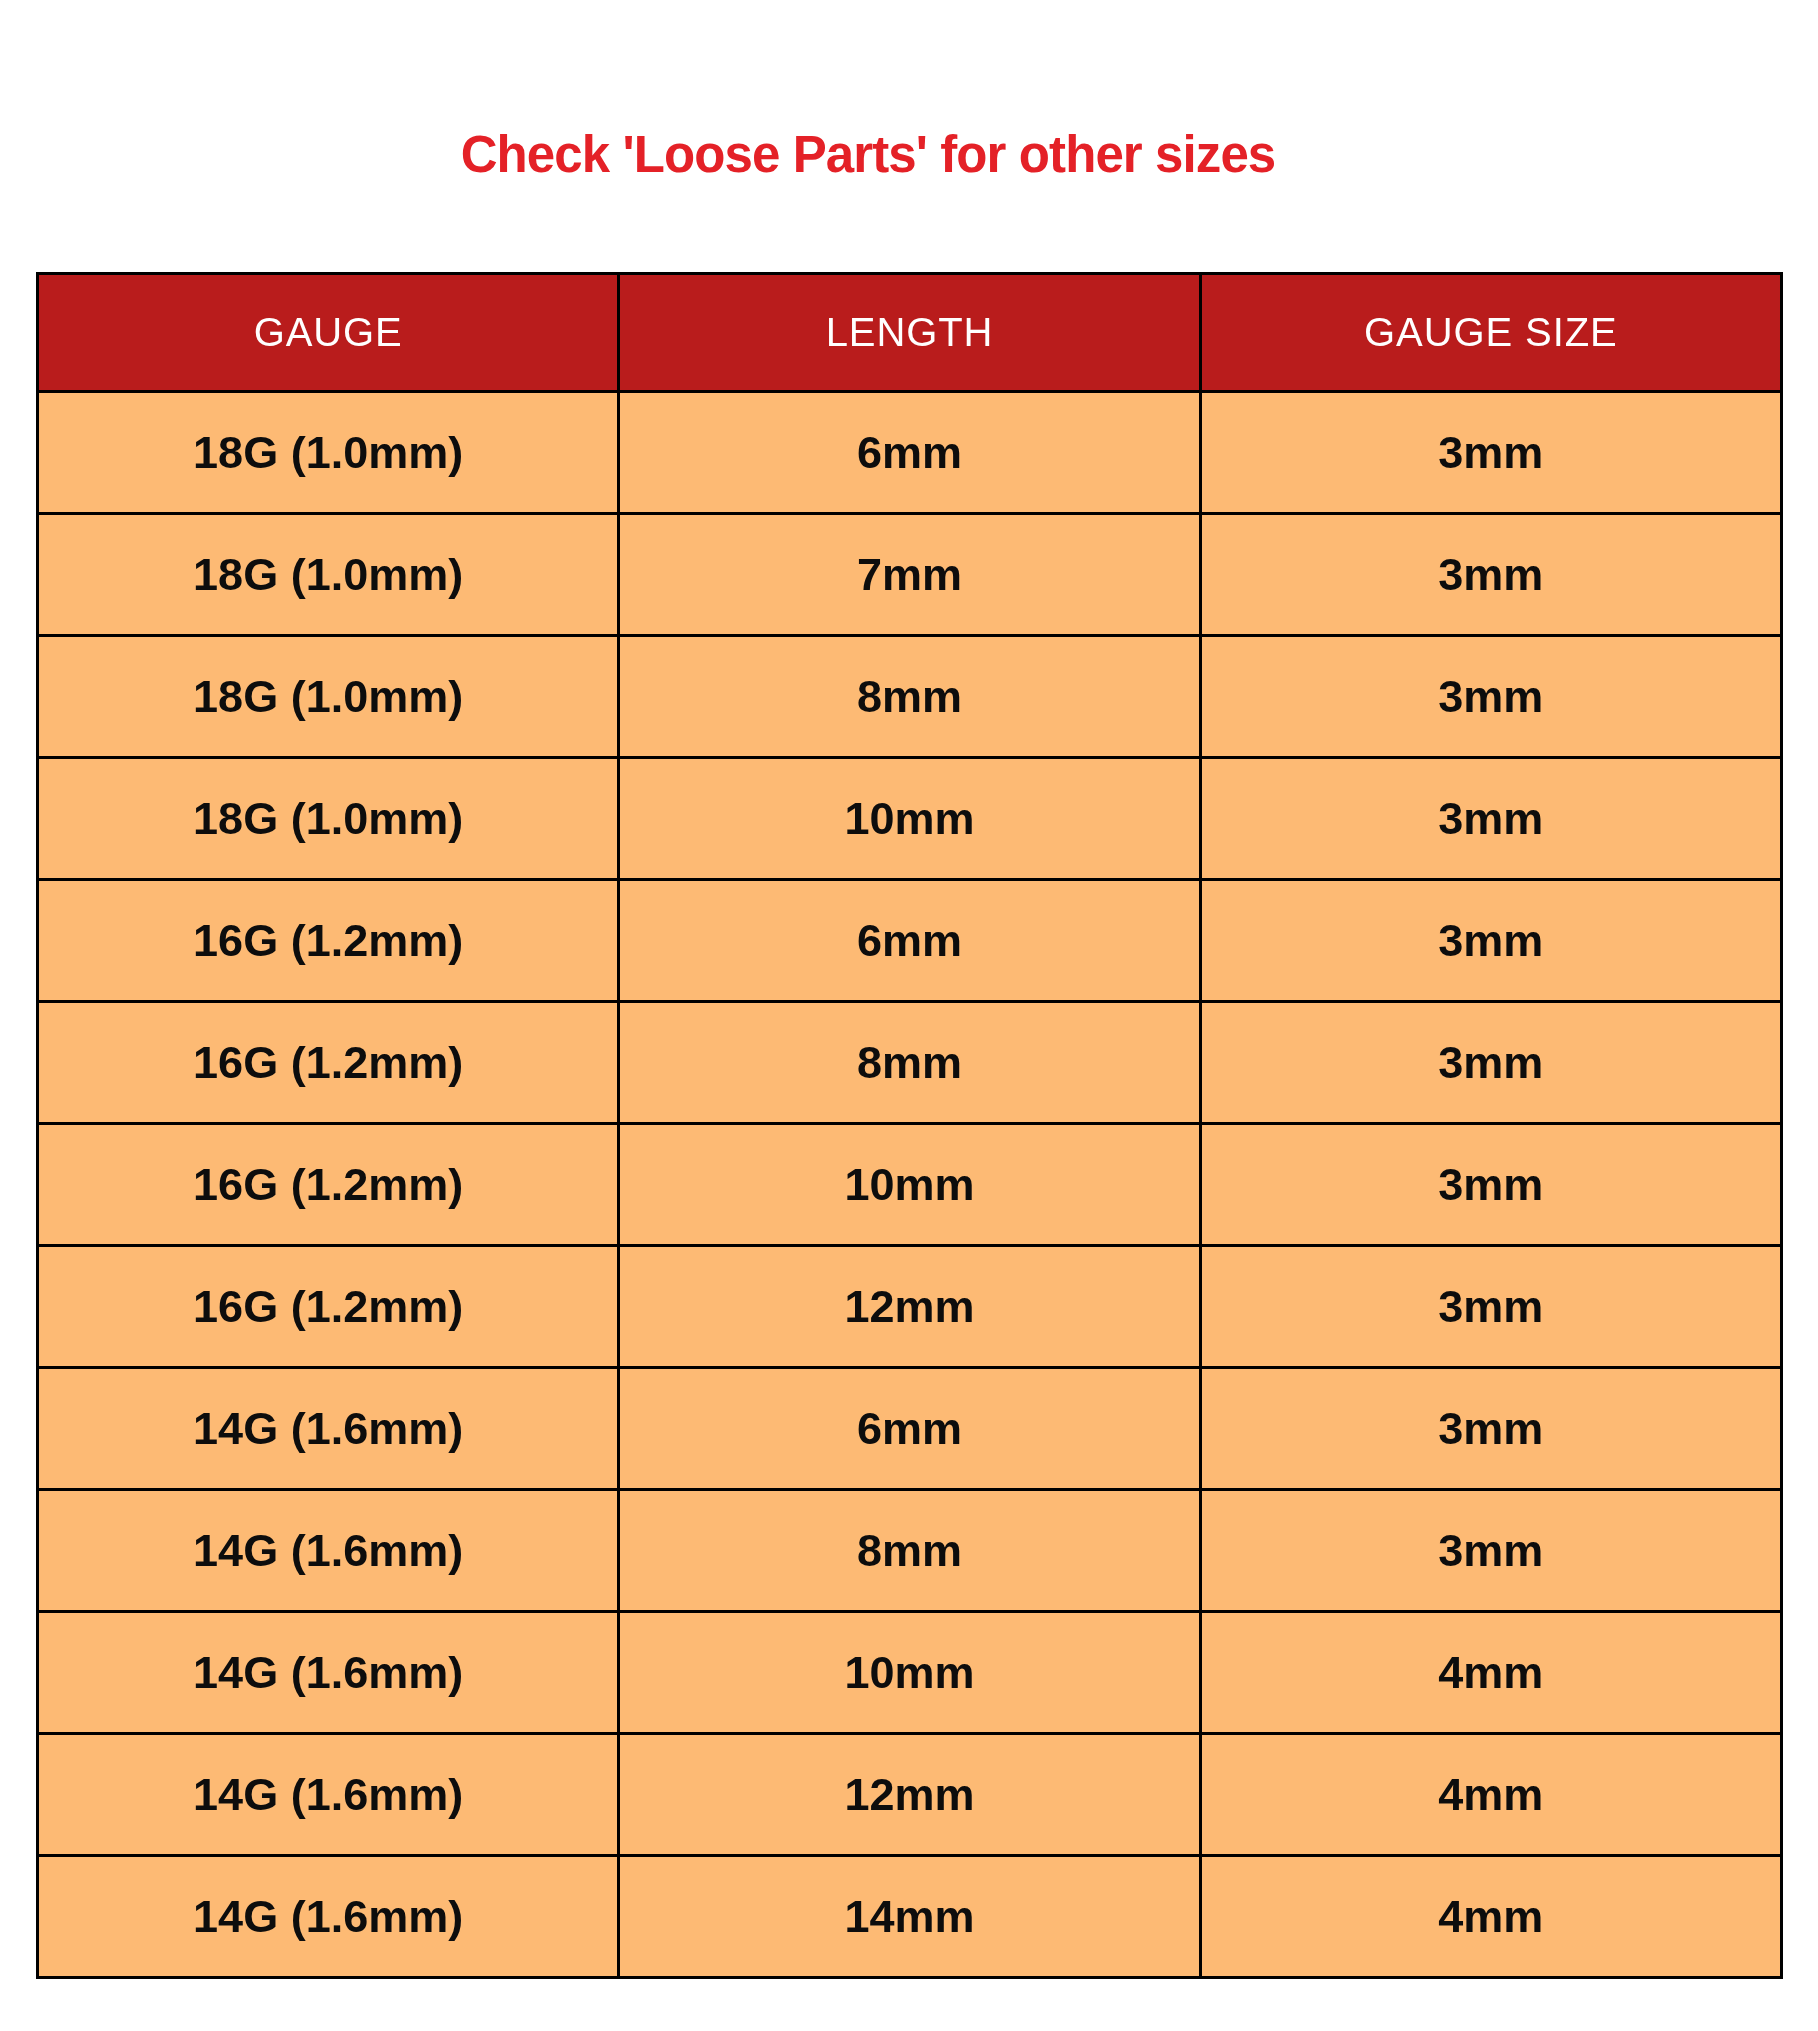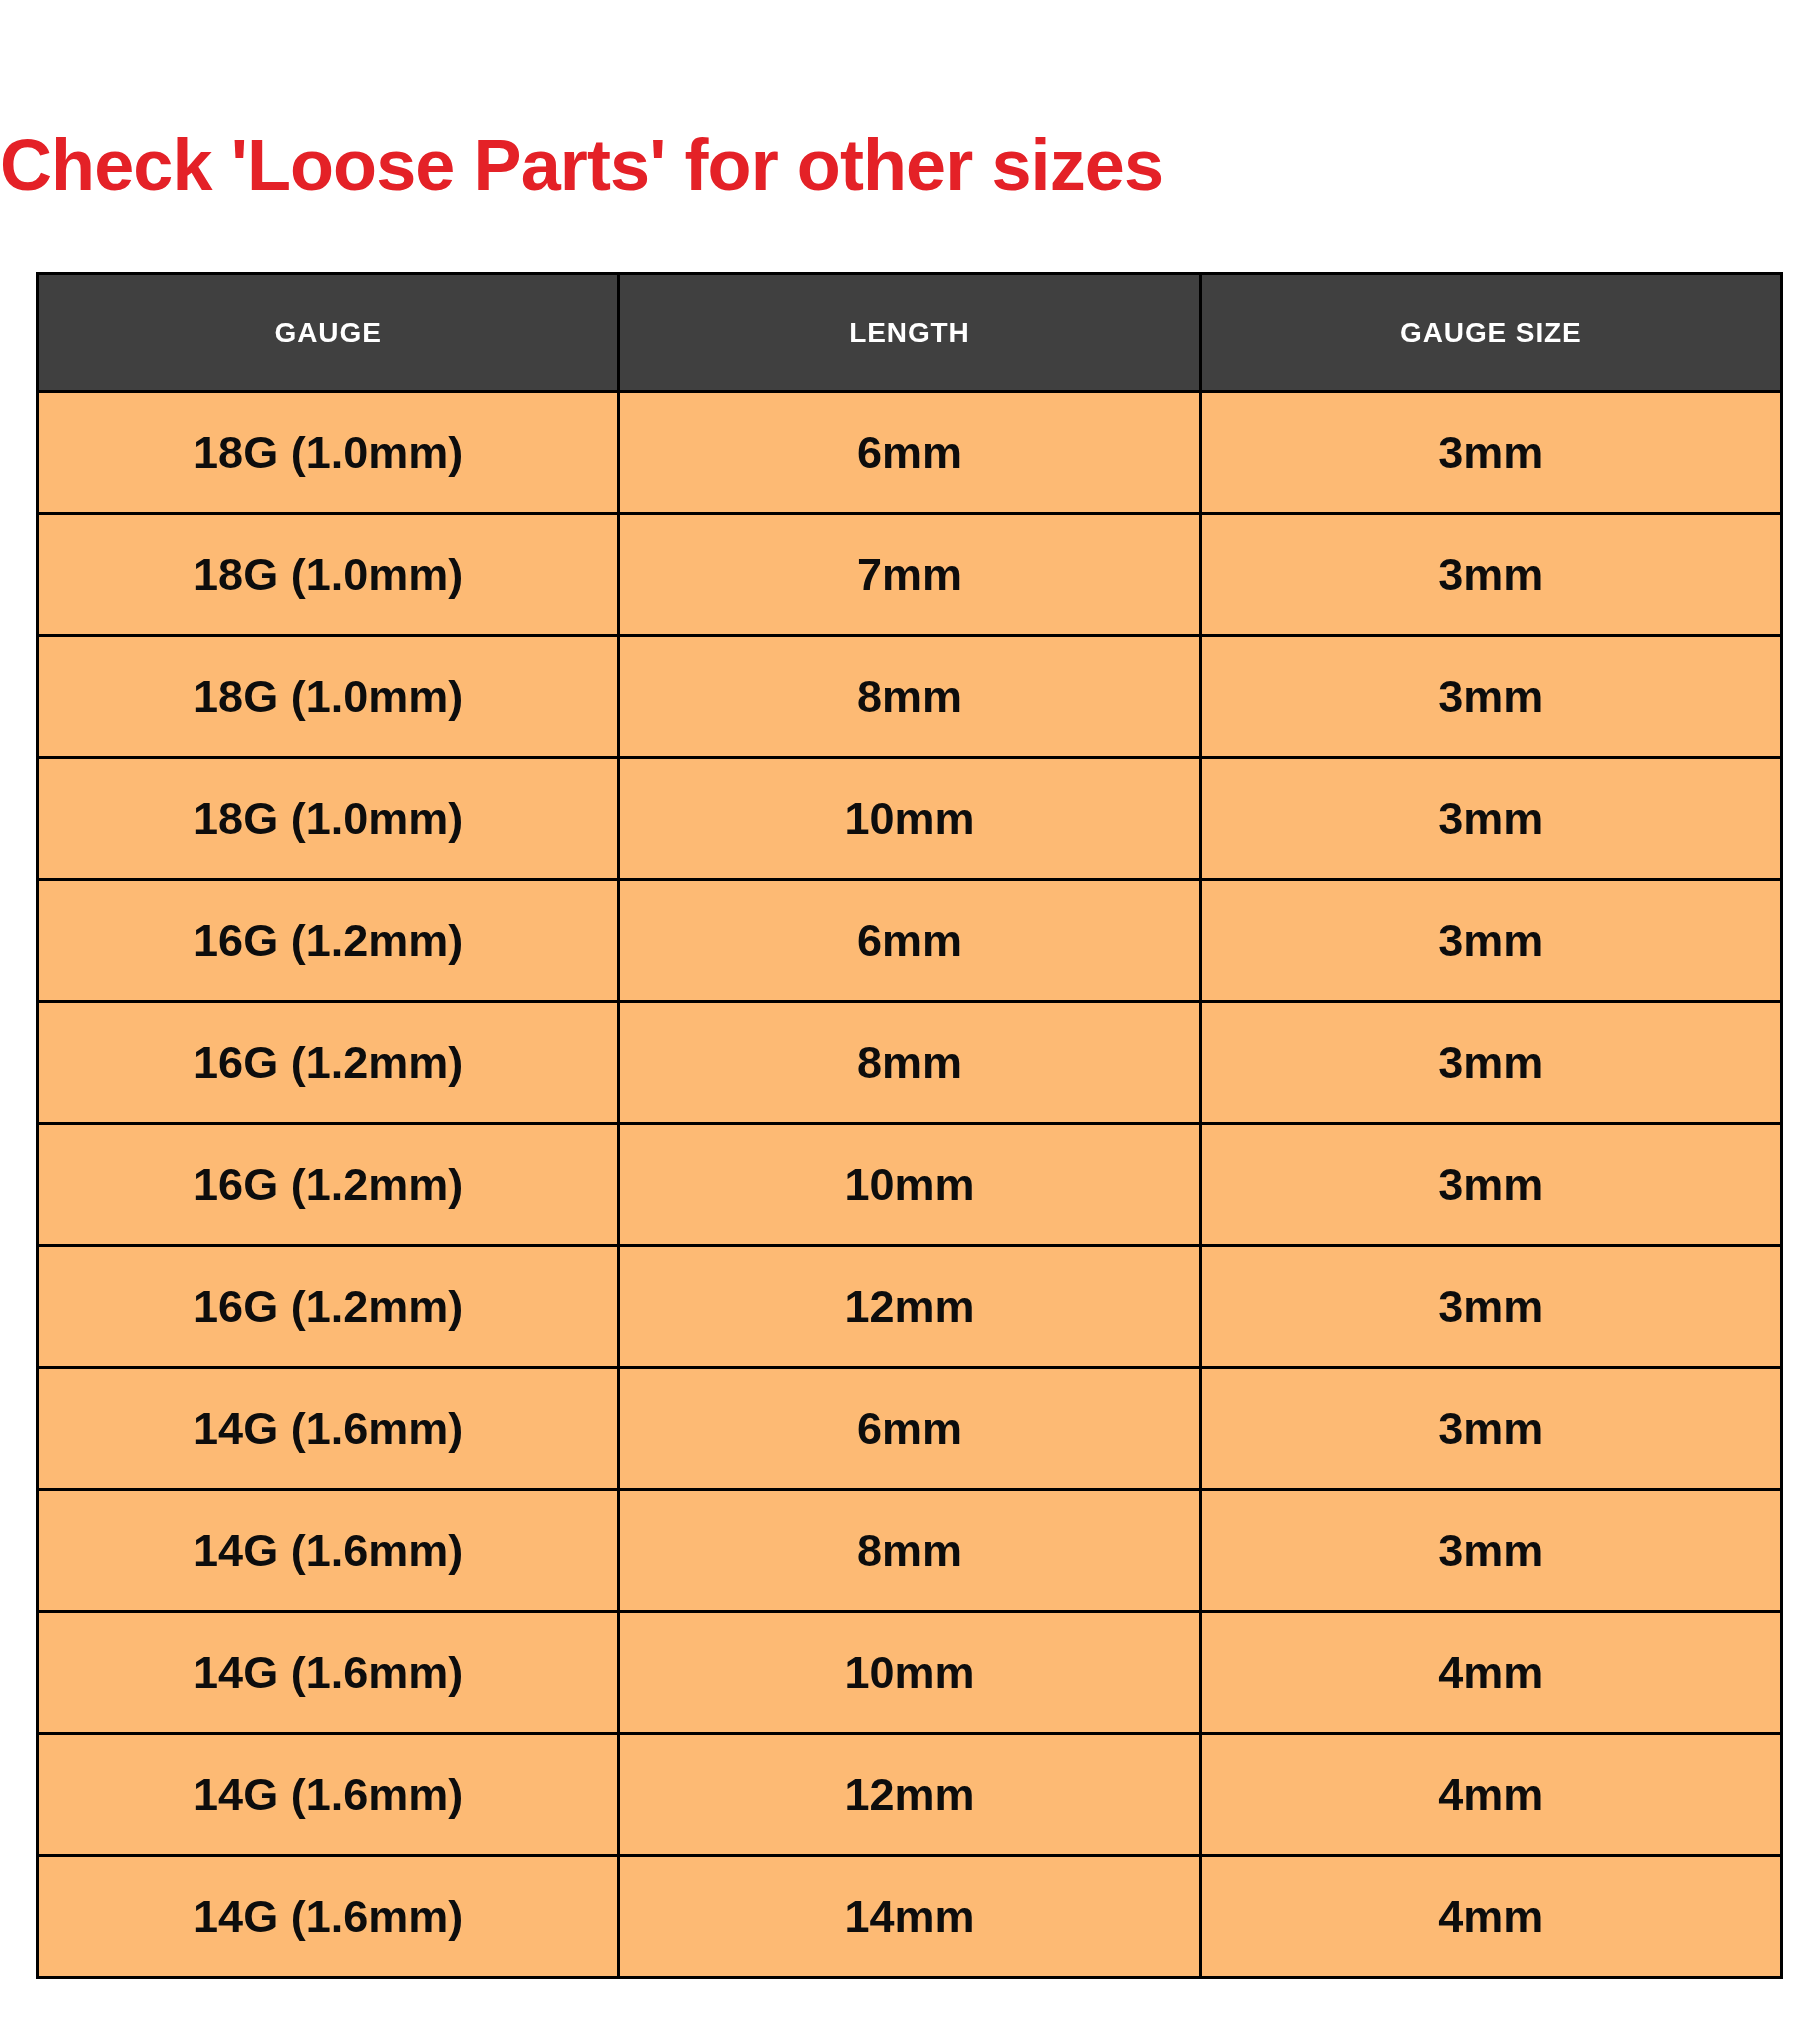--- a/index.html
+++ b/index.html
@@ -12,22 +12,22 @@
     height: 2031px;
     position: relative;
     font-family: "Liberation Sans", sans-serif;
   }
   .page-title {
     position: absolute;
     top: 129px;
     left: 0;
     right: 82px;
     margin: 0;
-    text-align: left;
-    font-size: 72px;
+    text-align: center;
+    font-size: 51px;
     line-height: 1;
     font-weight: 700;
     letter-spacing: -0.9px;
     color: #e42127;
   }
   table.size-table {
     position: absolute;
     top: 272px;
     left: 36px;
     width: 1747px;
@@ -35,24 +35,24 @@
     table-layout: fixed;
   }
   .size-table th,
   .size-table td {
     border: 3.6px solid #000000;
     text-align: center;
     vertical-align: middle;
     padding: 0;
   }
   .size-table th {
-    background: #404040;
+    background: #b91c1c;
     color: #ffffff;
-    font-size: 28px;
-    font-weight: 700;
+    font-size: 40px;
+    font-weight: 400;
     letter-spacing: 0.9px;
     height: 115px;
   }
   .size-table td {
     background: #fdba74;
     color: #0d0d0d;
     font-size: 45px;
     font-weight: 700;
     height: 119px;
   }

